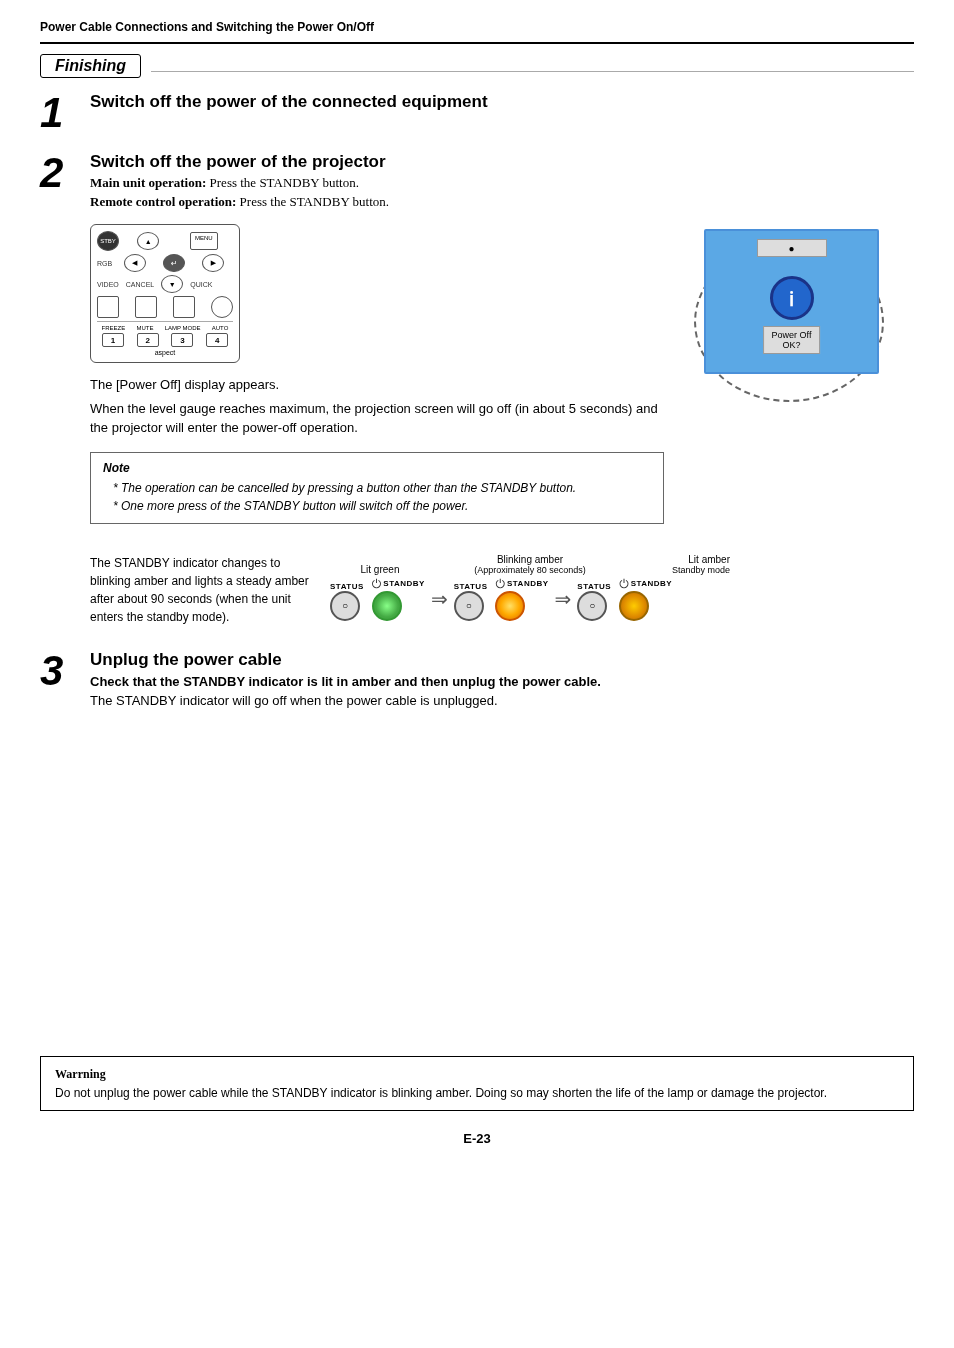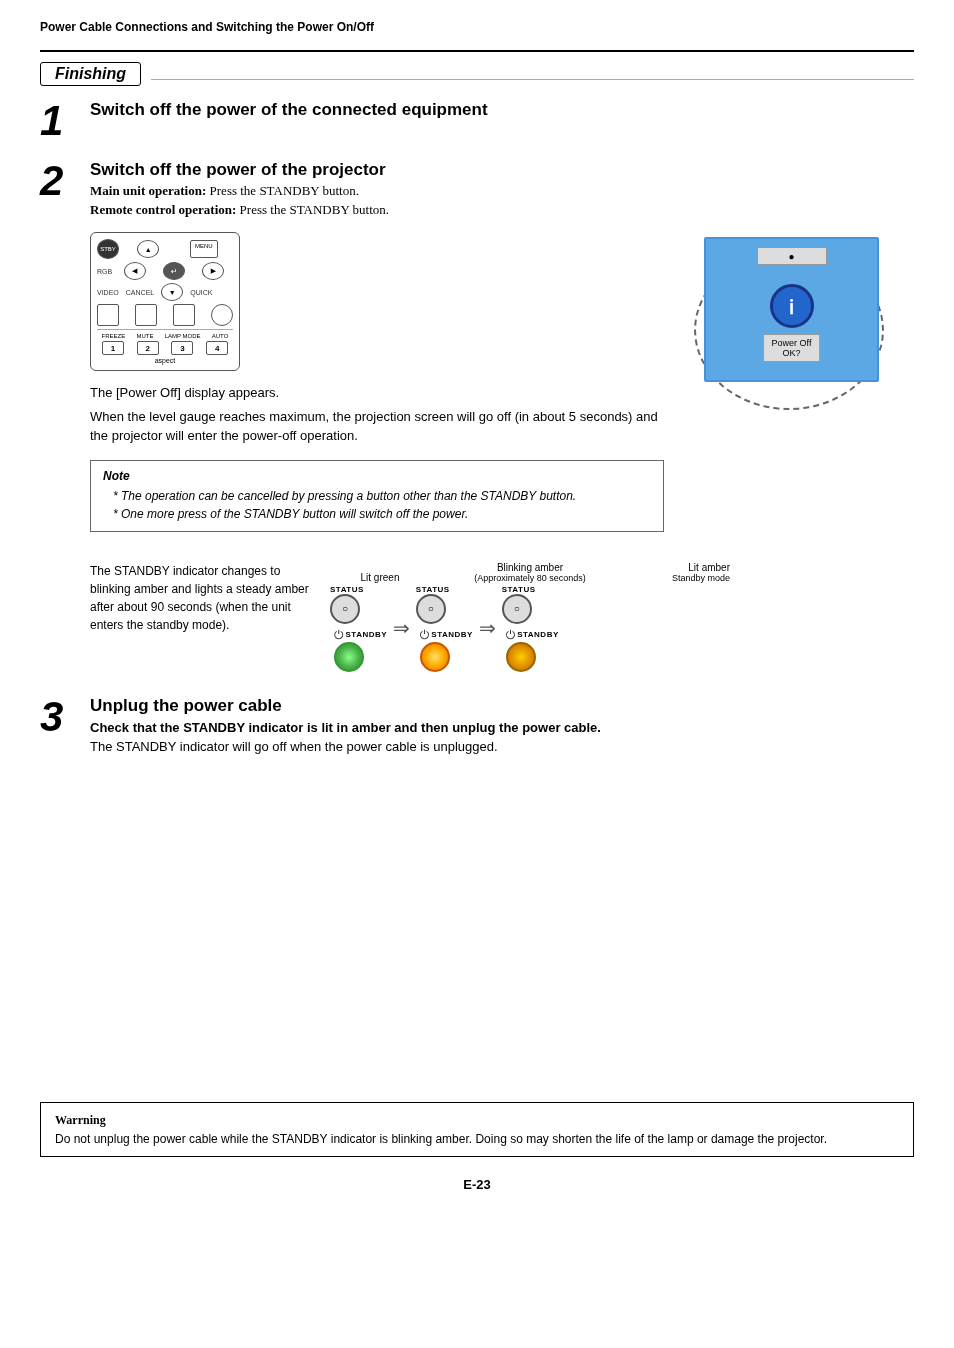--- a/index.html
+++ b/index.html
@@ -9,21 +9,21 @@
       background: #fff;
       color: #000;
       width: 954px;
       min-height: 1348px;
       padding: 20px 40px;
     }
 
     .page-header {
       font-size: 12px;
       font-weight: bold;
-      padding-bottom: 16px;
+      padding-bottom: 8px;
       border-bottom: 2px solid #000;
       margin-bottom: 10px;
     }
 
     .section-title-box {
       display: inline-block;
       border: 1.5px solid #000;
       border-radius: 3px;
       padding: 2px 14px;
       font-size: 16px;
@@ -218,23 +218,22 @@
       line-height: 1.5;
       margin-right: 20px;
     }
     .indicator-diagram {
       flex: 1;
       display: flex;
       flex-direction: column;
     }
     .ind-group {
       display: flex;
-      align-items: flex-start;
+      align-items: flex-end;
       gap: 4px;
-      flex-direction: column;
     }
     .ind-text {
       font-size: 8px;
       font-weight: bold;
       letter-spacing: 0.5px;
     }
     .ind-circle {
       width: 30px;
       height: 30px;
       border-radius: 50%;

